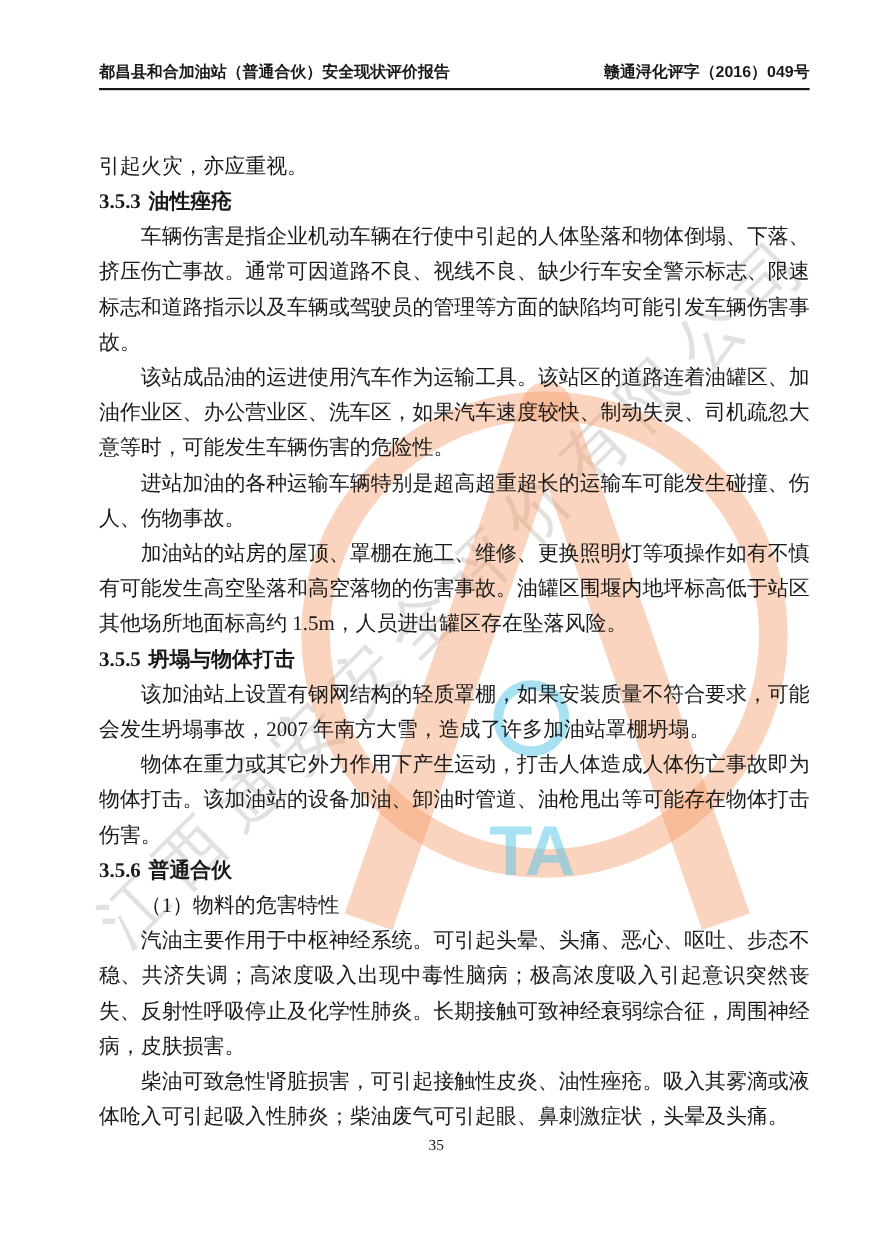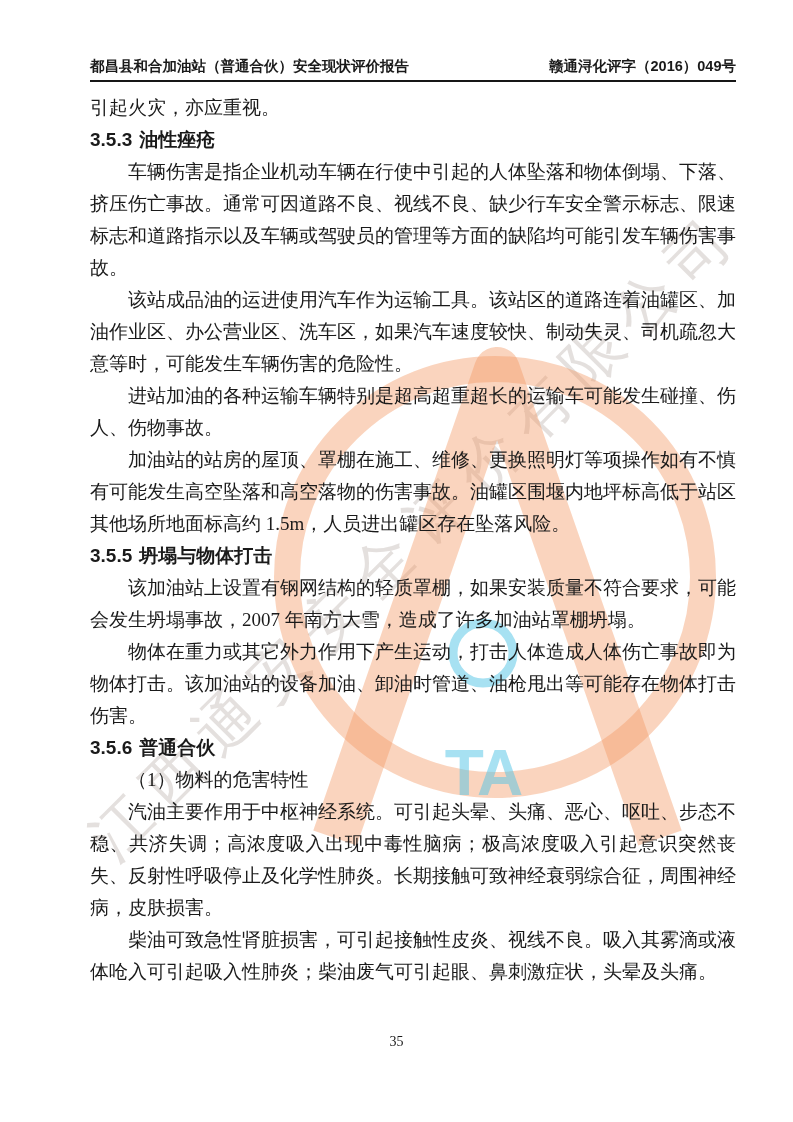--- a/index.html
+++ b/index.html
@@ -33,26 +33,26 @@
     font-family:"Liberation Serif","DejaVu Serif",serif;
   }
   .wm-svg{position:absolute;left:180px;top:340px;}
   
   .content{
     position:absolute;left:90px;top:92px;width:646px;z-index:1;
     font-size:19px;line-height:32px;
     text-align:justify;text-justify:inter-character;
   }
   .content p{margin:0;text-indent:2em;}
-  .content p.no-indent{text-indent:0;}
+  .content p.no-indent{text-indent:0;margin-top:44px;}
   .content h3{
     margin:0;font-size:19px;line-height:32px;font-weight:bold;
     text-align:left;
   }
-  .content h3 .h-num{font-family:Liberation Sans, sans-serif;}
+  .content h3 .h-num{font-family:Liberation Serif, serif;}
   .content h3 .h-title{font-family:"Liberation Sans","DejaVu Sans",sans-serif;margin-left:7px;}
   
   .pagenum{
     position:absolute;left:0;top:1034px;width:100%;z-index:1;
     text-align:center;font-size:14px;
     font-family:Liberation Serif, serif;
   }
 </style>
 </head>
 <body>
@@ -84,18 +84,18 @@
       <p>车辆伤害是指企业机动车辆在行使中引起的人体坠落和物体倒塌、下落、挤压伤亡事故。通常可因道路不良、视线不良、缺少行车安全警示标志、限速标志和道路指示以及车辆或驾驶员的管理等方面的缺陷均可能引发车辆伤害事故。</p>
       <p>该站成品油的运进使用汽车作为运输工具。该站区的道路连着油罐区、加油作业区、办公营业区、洗车区，如果汽车速度较快、制动失灵、司机疏忽大意等时，可能发生车辆伤害的危险性。</p>
       <p>进站加油的各种运输车辆特别是超高超重超长的运输车可能发生碰撞、伤人、伤物事故。</p>
       <p>加油站的站房的屋顶、罩棚在施工、维修、更换照明灯等项操作如有不慎有可能发生高空坠落和高空落物的伤害事故。油罐区围堰内地坪标高低于站区其他场所地面标高约 1.5m，人员进出罐区存在坠落风险。</p>
       <h3><span class="h-num">3.5.5</span><span class="h-title">坍塌与物体打击</span></h3>
       <p>该加油站上设置有钢网结构的轻质罩棚，如果安装质量不符合要求，可能会发生坍塌事故，2007 年南方大雪，造成了许多加油站罩棚坍塌。</p>
       <p>物体在重力或其它外力作用下产生运动，打击人体造成人体伤亡事故即为物体打击。该加油站的设备加油、卸油时管道、油枪甩出等可能存在物体打击伤害。</p>
       <h3><span class="h-num">3.5.6</span><span class="h-title">普通合伙</span></h3>
       <p>（1）物料的危害特性</p>
       <p>汽油主要作用于中枢神经系统。可引起头晕、头痛、恶心、呕吐、步态不稳、共济失调；高浓度吸入出现中毒性脑病；极高浓度吸入引起意识突然丧失、反射性呼吸停止及化学性肺炎。长期接触可致神经衰弱综合征，周围神经病，皮肤损害。</p>
-      <p>柴油可致急性肾脏损害，可引起接触性皮炎、视线不良。吸入其雾滴或液体呛入可引起吸入性肺炎；柴油废气可引起眼、鼻刺激症状，头晕及头痛。</p>
+      <p>柴油可致急性肾脏损害，可引起接触性皮炎、油性痤疮。吸入其雾滴或液体呛入可引起吸入性肺炎；柴油废气可引起眼、鼻刺激症状，头晕及头痛。</p>
     </div>
 
   <div class="pagenum">35</div>
 
 </div>
 
 </body></html>

